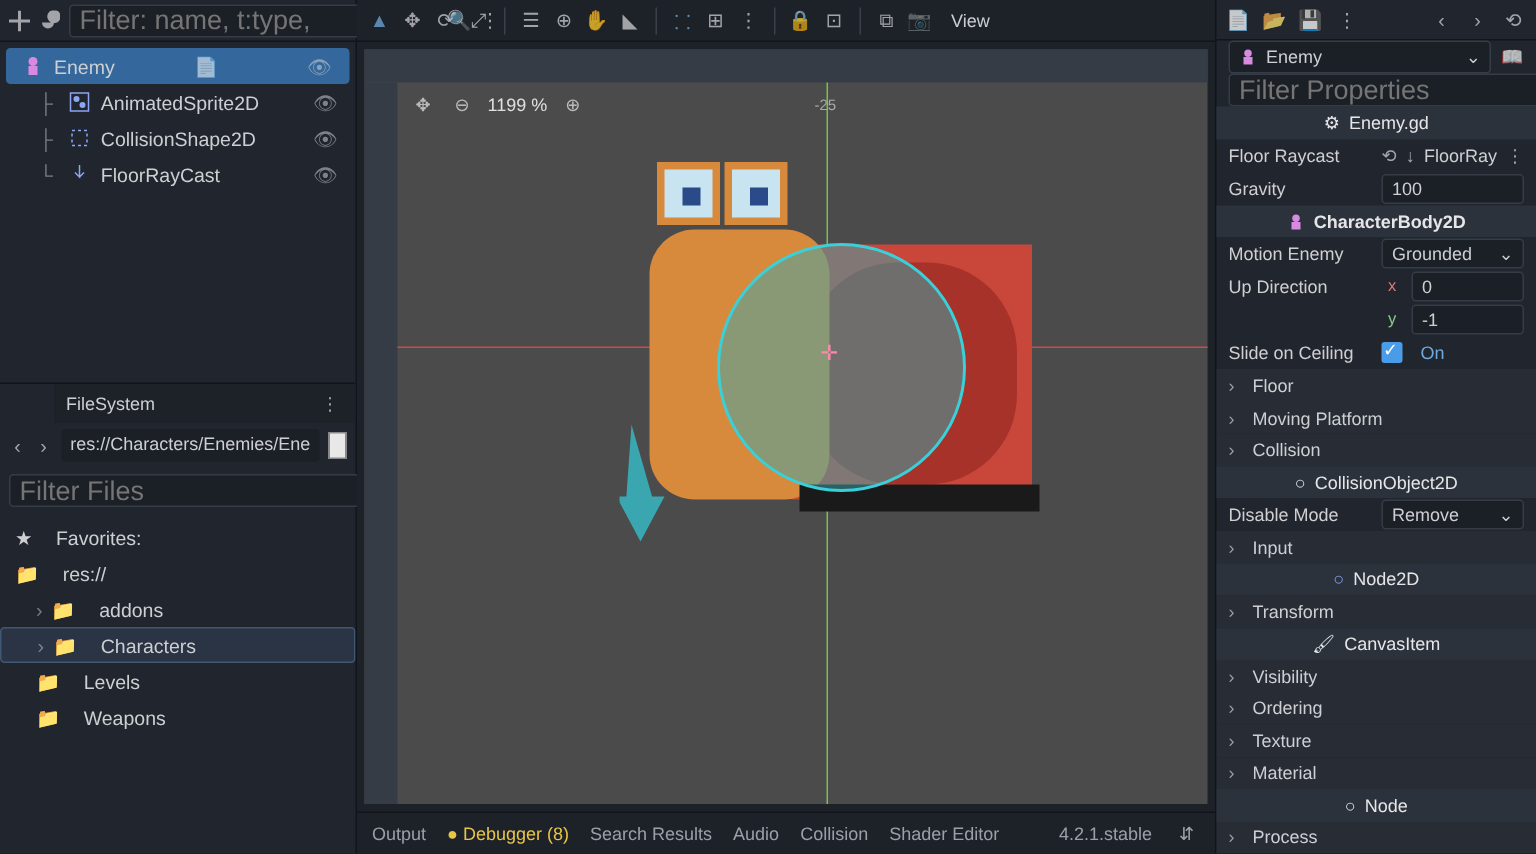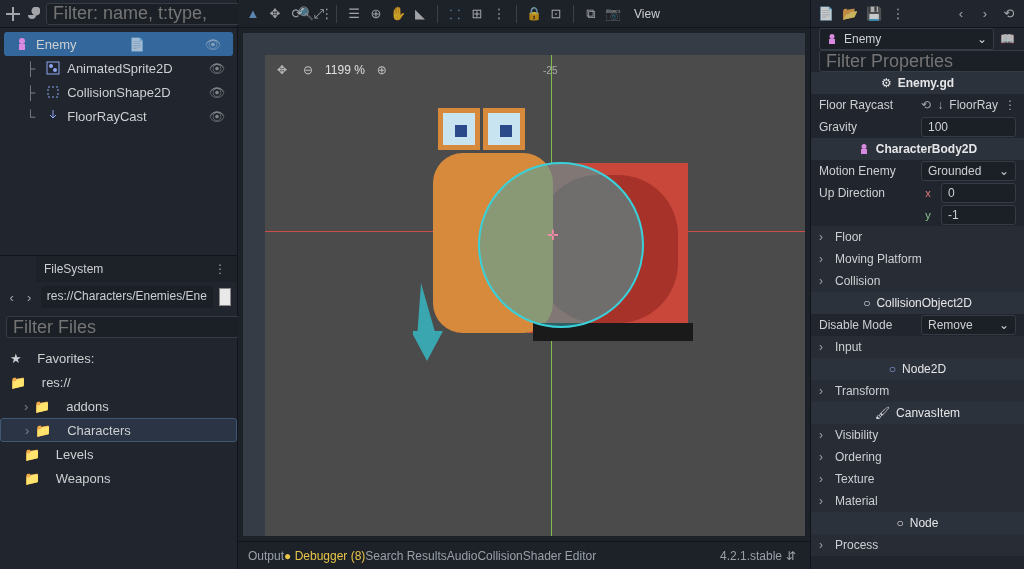--- a/index.html
+++ b/index.html
@@ -29,21 +29,21 @@
 .viewport-bar { height: 28px; border-bottom: 1px solid #11141a; padding: 0 6px; gap: 4px; }
 .vsep { width: 1px; height: 18px; background: #3a404a; margin: 0 4px; }
 .view-btn { padding: 2px 8px; border-radius: 3px; cursor: pointer; font-size: 12px; }
 .viewport { flex: 1; position: relative; background: #21262e; margin: 5px; border-radius: 2px; }
 .canvas { position: absolute; inset: 0; background: #4b4b4b; }
 .ruler-h { position: absolute; top: 0; left: 0; right: 0; height: 22px; background: #363c46; }
 .ruler-v { position: absolute; top: 22px; left: 0; bottom: 0; width: 22px; background: #363c46; }
 .axis-x { position: absolute; left: 22px; right: 0; height: 1px; background: #d04a4a; }
 .axis-y { position: absolute; top: 22px; bottom: 0; width: 1px; background: #7fbf4a; }
 .zoom-ctl { position: absolute; top: 28px; left: 30px; gap: 8px; color: #e0e0e0; font-size: 12px; }
-.bottom-tabs { height: 28px; padding: 0 10px; border-top: 1px solid #11141a; font-size: 12px; }
+.bottom-tabs { height: 28px; padding: 0 10px; gap: 14px; border-top: 1px solid #11141a; font-size: 12px; }
 .btab { cursor: pointer; color: #9aa0a8; }
 .btab.warn { color: #e8c547; }
 .insprow { min-height: 22px; padding: 0 8px; gap: 6px; font-size: 12px; }
 .insplab { flex: 0 0 96px; color: #cfcfd2; font-size: 12px; }
 .inspval { flex: 1; }
 .insphdr { height: 22px; background: #2c323c; text-align: center; justify-content: center; gap: 6px; font-size: 12px; color: #e6e6e8; cursor: pointer; }
 .expand { height: 22px; background: #272c35; padding: 0 8px; gap: 6px; cursor: pointer; font-size: 12px; }
 .expand .chev { width: 10px; opacity: 0.7; }
 .sel { background: #1b1f26; border: 1px solid #363c46; border-radius: 3px; padding: 2px 6px; height: 20px; font-size: 12px; cursor: pointer; }
 .numfield { background: #1b1f26; border: 1px solid #363c46; border-radius: 3px; padding: 2px 6px; height: 20px; font-size: 12px; flex: 1; }
@@ -258,21 +258,21 @@
     <span class="ic">📖</span>
   </div>
   <div class="insprow row">
     <input class="input" placeholder="Filter Properties" style="">
     <span class="ic">🔍</span>
     <span class="ic">⚙</span>
   </div>
 
   <div class="insphdr row">
     <span>⚙</span>
-    <span style="font-weight:700;text-align:right;">Enemy.gd</span>
+    <span style="font-weight:400;text-align:right;">Enemy.gd</span>
   </div>
   <div class="insprow row">
     <span class="insplab">Floor Raycast</span>
     <span class="ic">⟲</span>
     <span class="ic">↓</span>
     <span class="inspval">FloorRay</span>
     <span class="ic">⋮</span>
   </div>
   <div class="insprow row">
     <span class="insplab">Gravity</span>
@@ -298,20 +298,25 @@
   <div class="insprow row">
     <span class="insplab">Up Direction</span>
     <span class="xy-lab xy-r">x</span>
     <div class="numfield">0</div>
   </div>
   <div class="insprow row">
     <span class="insplab"></span>
     <span class="xy-lab xy-g">y</span>
     <div class="numfield">-1</div>
   </div>
+  <div class="insprow row">
+    <span class="insplab">Slide on Ceiling</span>
+    <span class="chk"></span>
+    <span style="color:#6fa8dc;margin-left:6px;">On</span>
+  </div>
   <div class="expand row">
       <span class="chev">›</span>
       <span>Floor</span>
     </div>
   <div class="expand row">
       <span class="chev">›</span>
       <span>Moving Platform</span>
     </div>
   <div class="expand row">
       <span class="chev">›</span>

